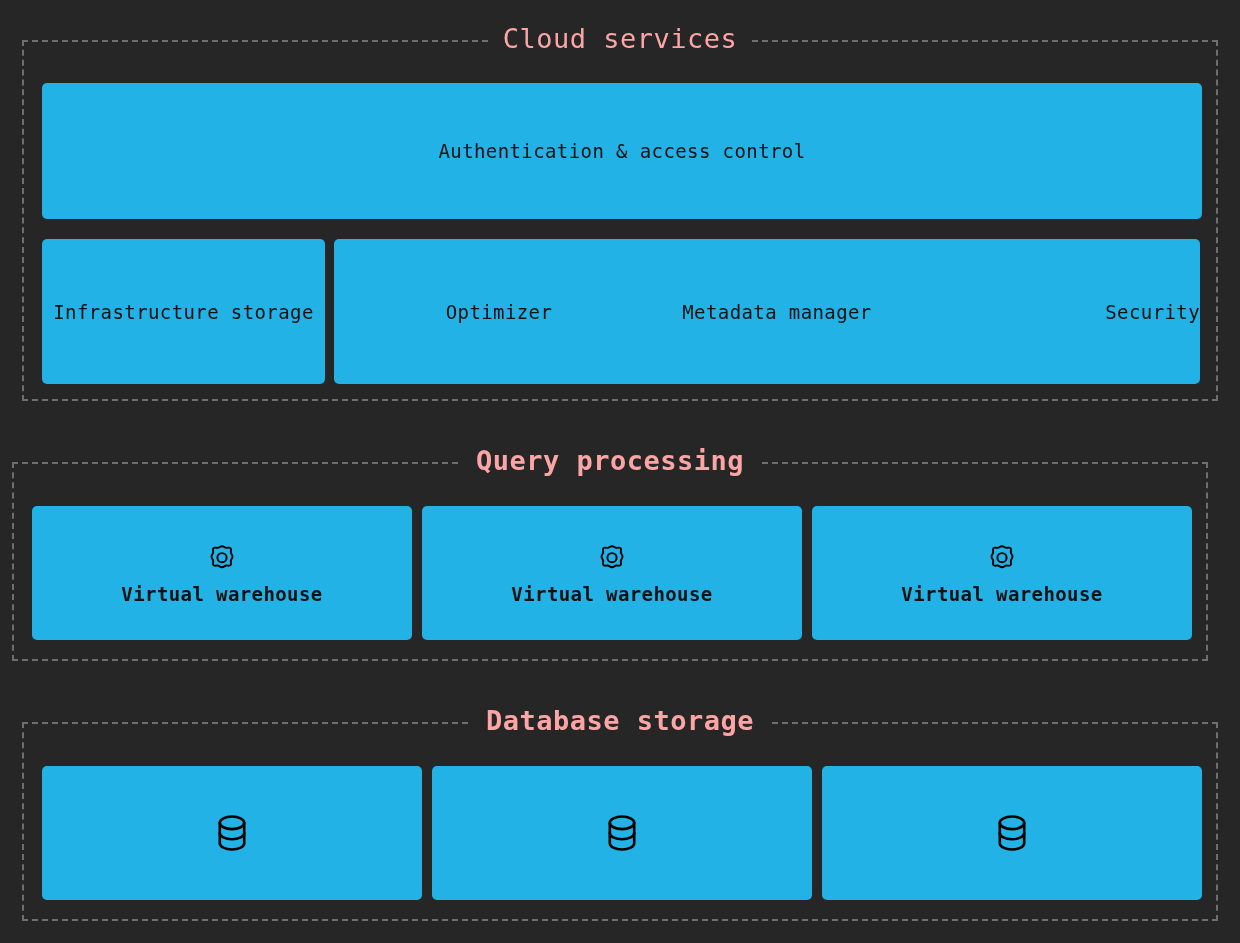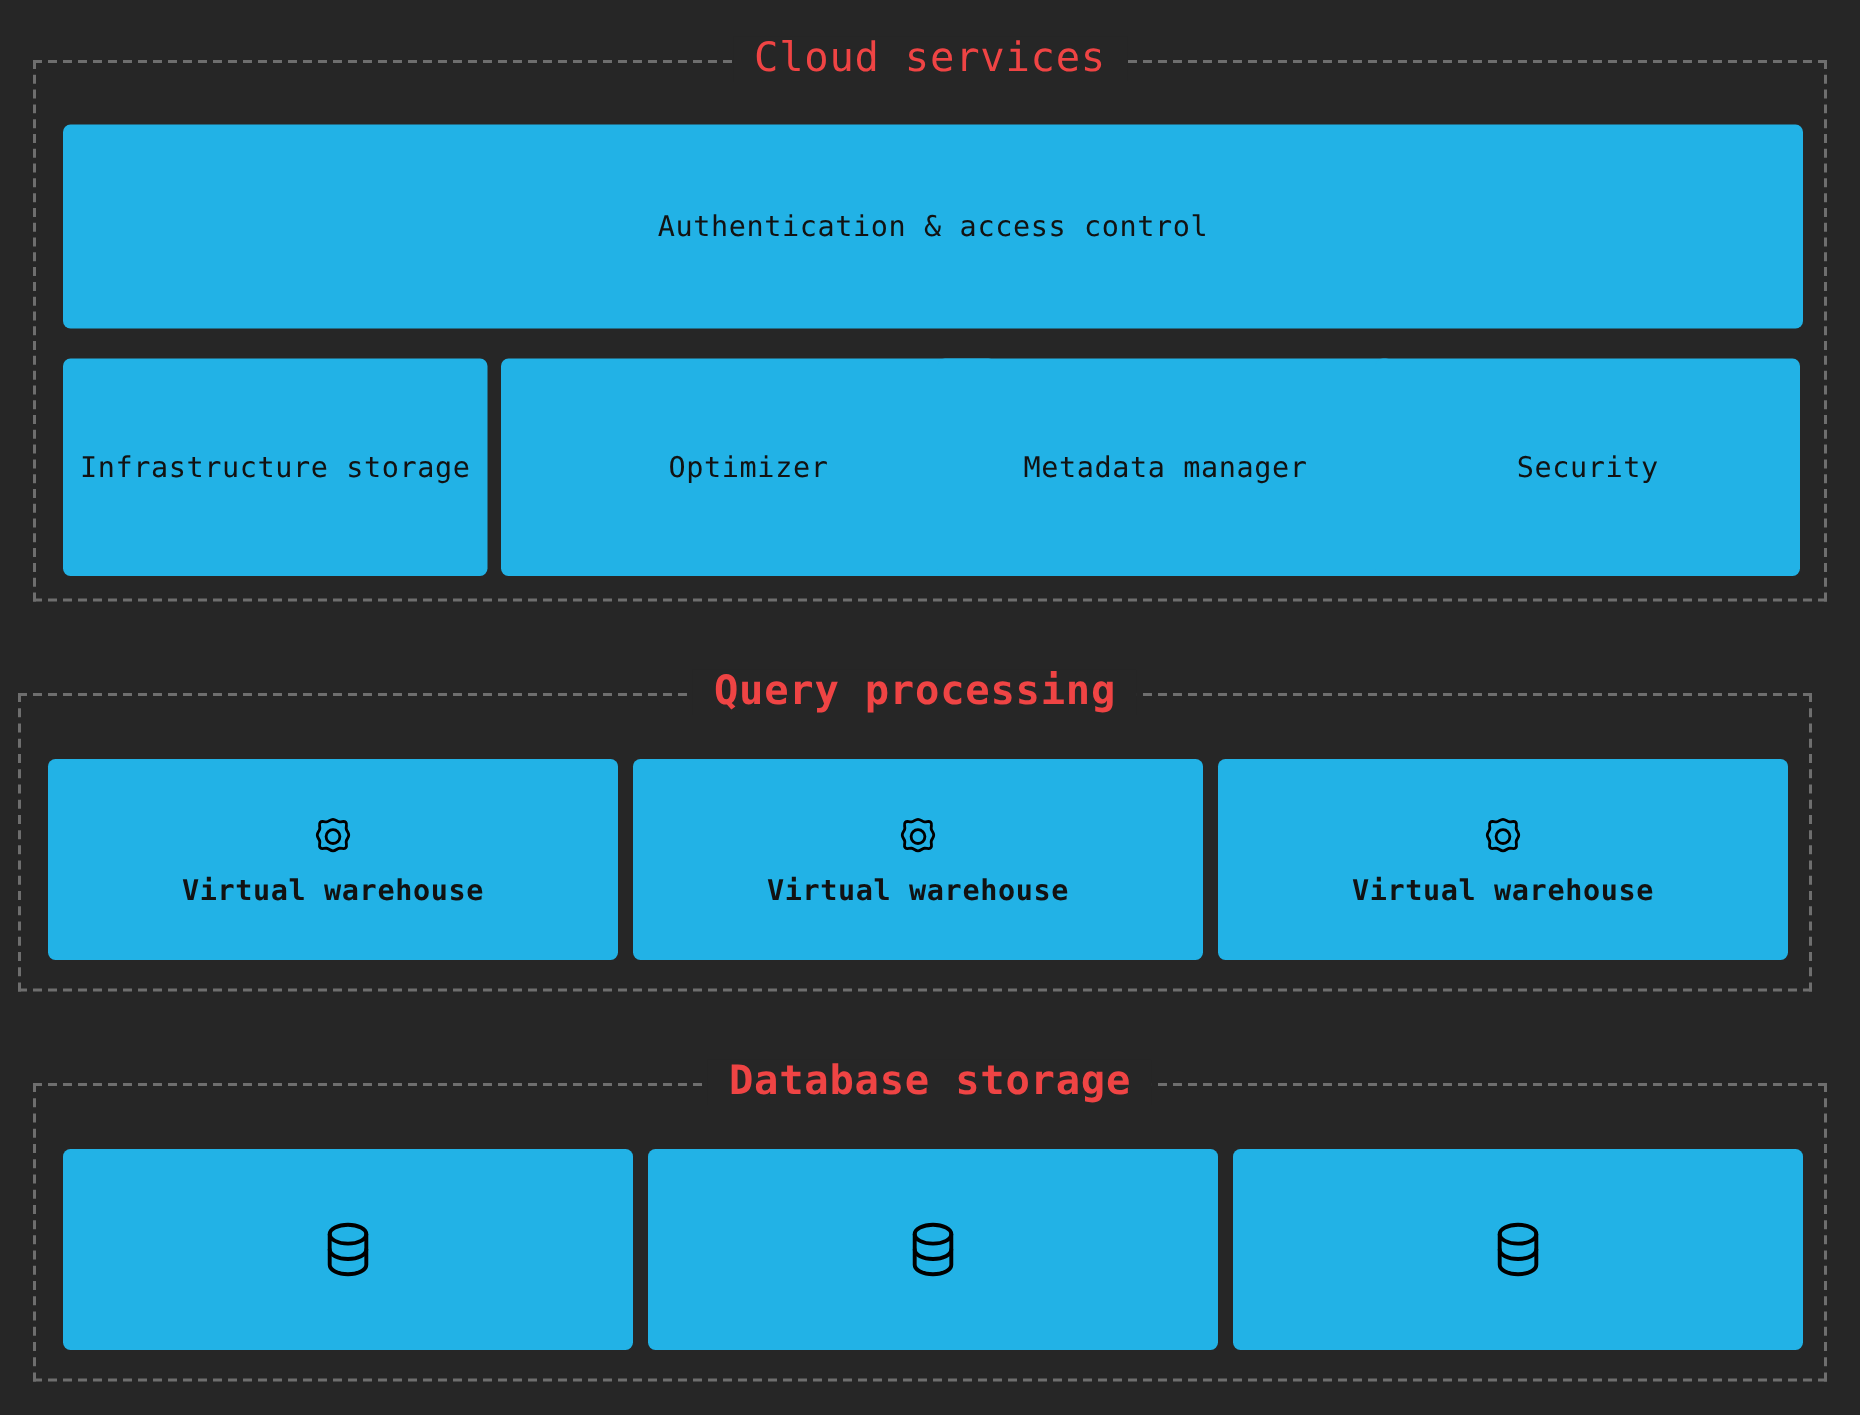--- a/index.html
+++ b/index.html
@@ -30,21 +30,21 @@
     border: 2px dashed #6e6e6e;
     border-radius: 0;
   }
 
   .section-title {
     position: absolute;
     top: -2px;
     left: 50%;
     transform: translate(-50%, -52%);
     background: #262626;
-    color: #ef4444;
+    color: #fca5a5;
     font-size: 27px;
     line-height: 30px;
     letter-spacing: 0.5px;
     padding: 0 14px;
     white-space: nowrap;
   }
 
   
   .node {
     position: absolute;
@@ -101,21 +101,21 @@
     </div>
 
     <div class="node" style="left:310px; top:197px; width:330px; height:145px;">
       <span class="node-label">Optimizer</span>
     </div>
 
     <div class="node" style="left:601px; top:197px; width:304px; height:145px;">
       <span class="node-label">Metadata manager</span>
     </div>
 
-    <div class="node" style="left:893px; top:197px; width:283px; height:145px;">
+    <div class="node" style="left:893px; top:197px; width:283px; height:145px;align-items:flex-end;">
       <span class="node-label">Security</span>
     </div>
   </div>
 
   <div class="section" style="left:12px; top:462px; width:1196px; height:199px;font-weight:bold;">
     <div class="section-title">Query processing</div>
 
     <div class="node with-icon" style="left:18px; top:42px; width:380px; height:134px;">
       <span class="node-icon">
         <svg width="32" height="32" viewBox="0 0 32 32" fill="none" stroke="#000000" stroke-width="1.9" stroke-linecap="round" stroke-linejoin="round">

